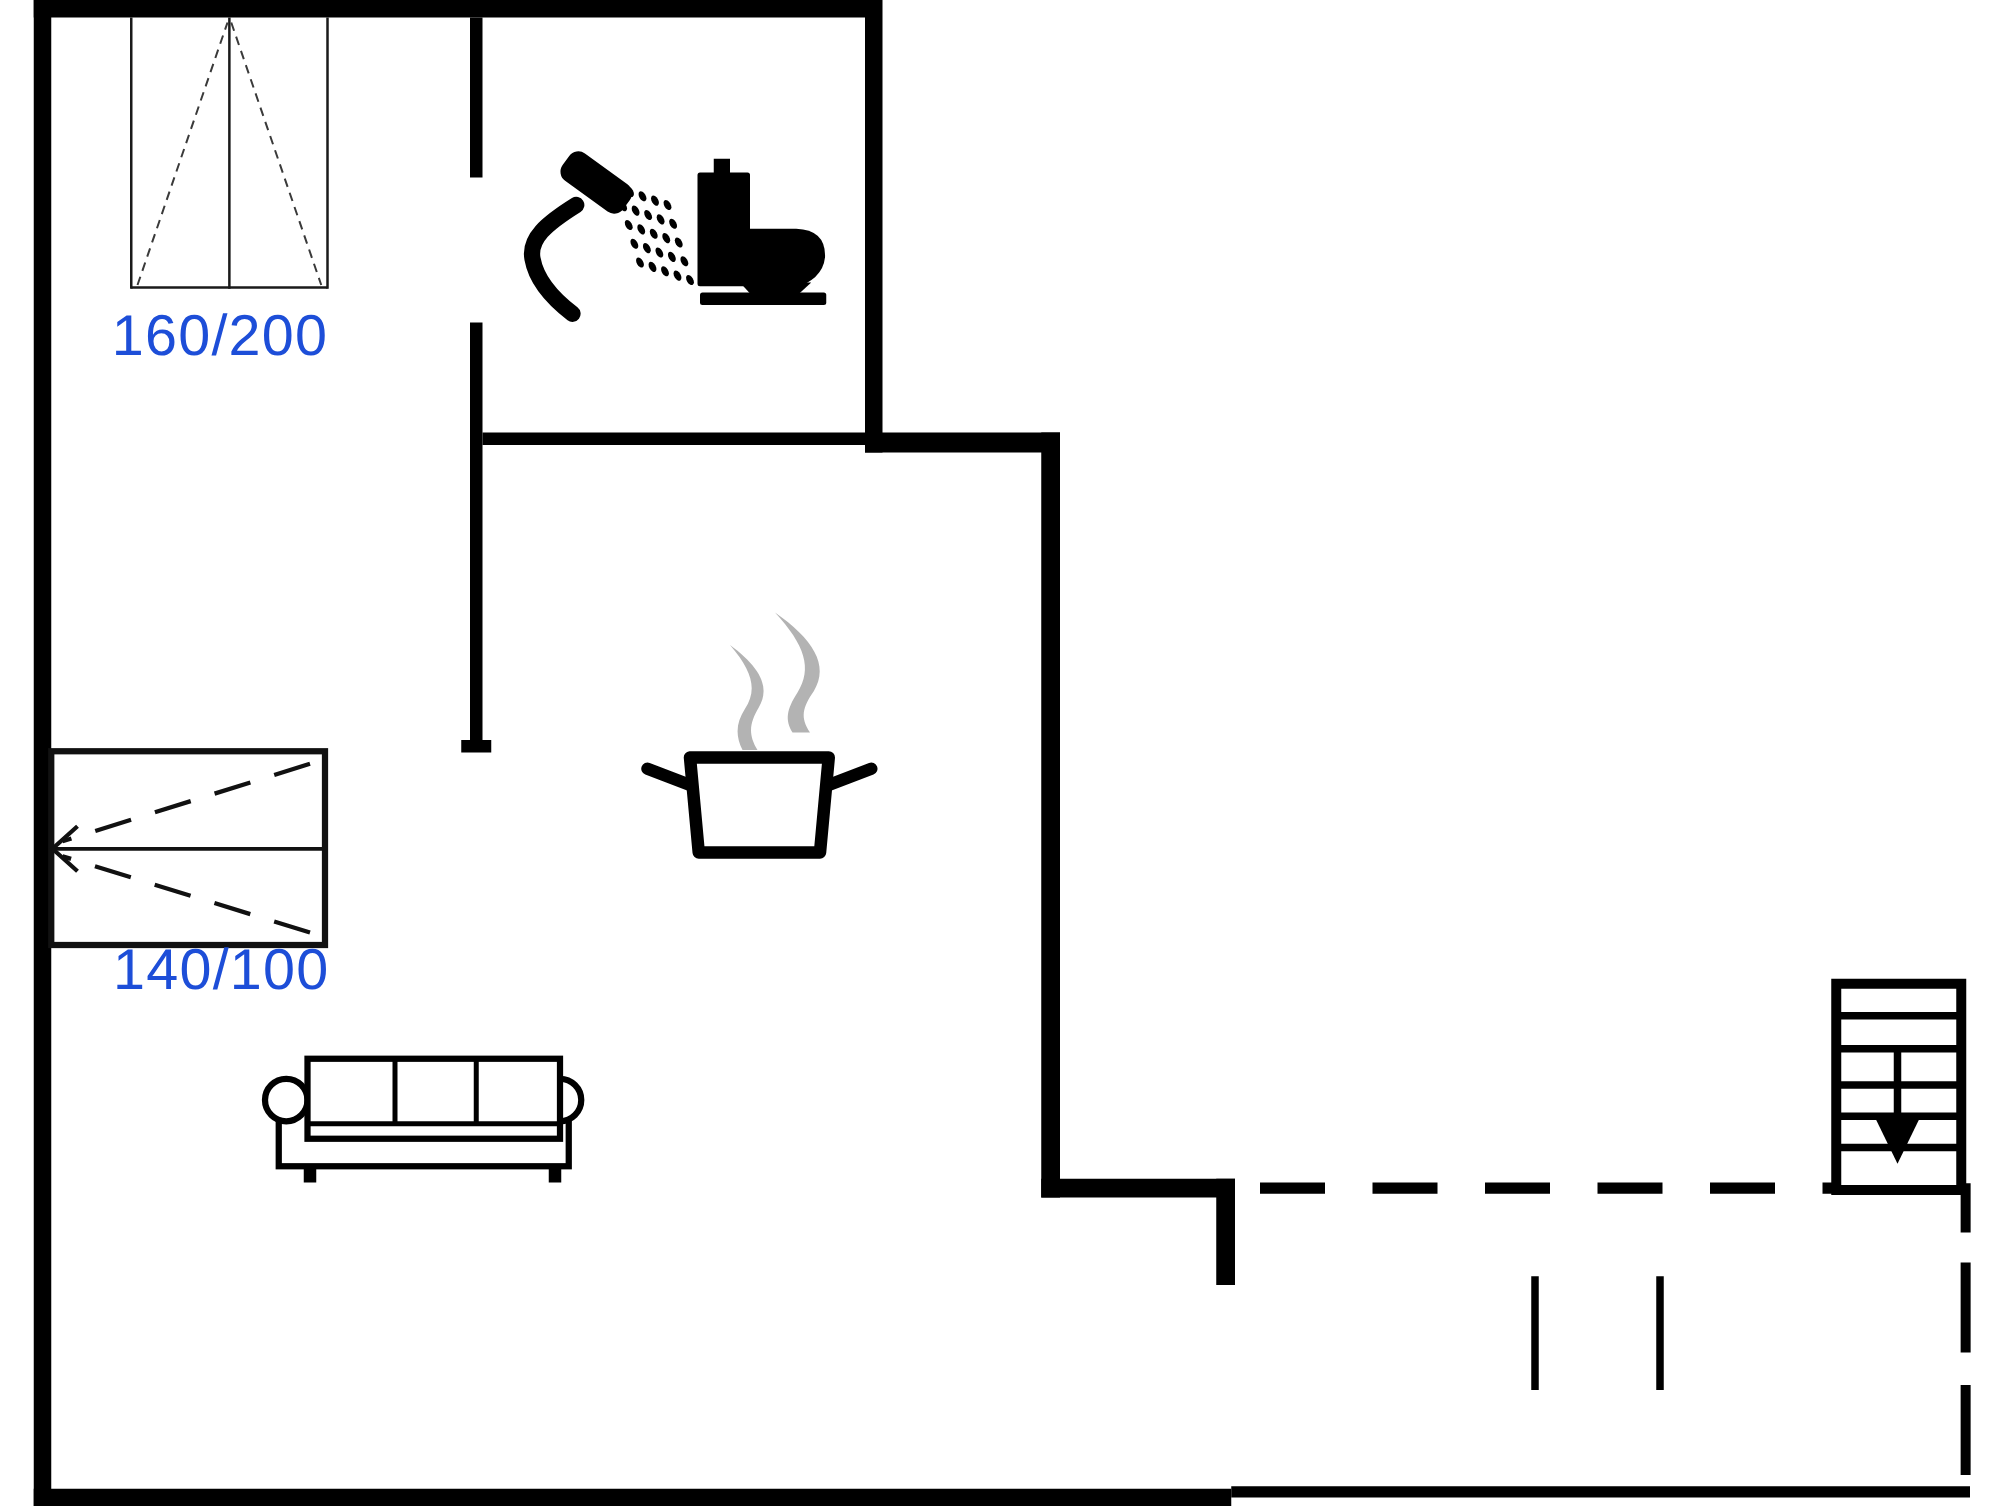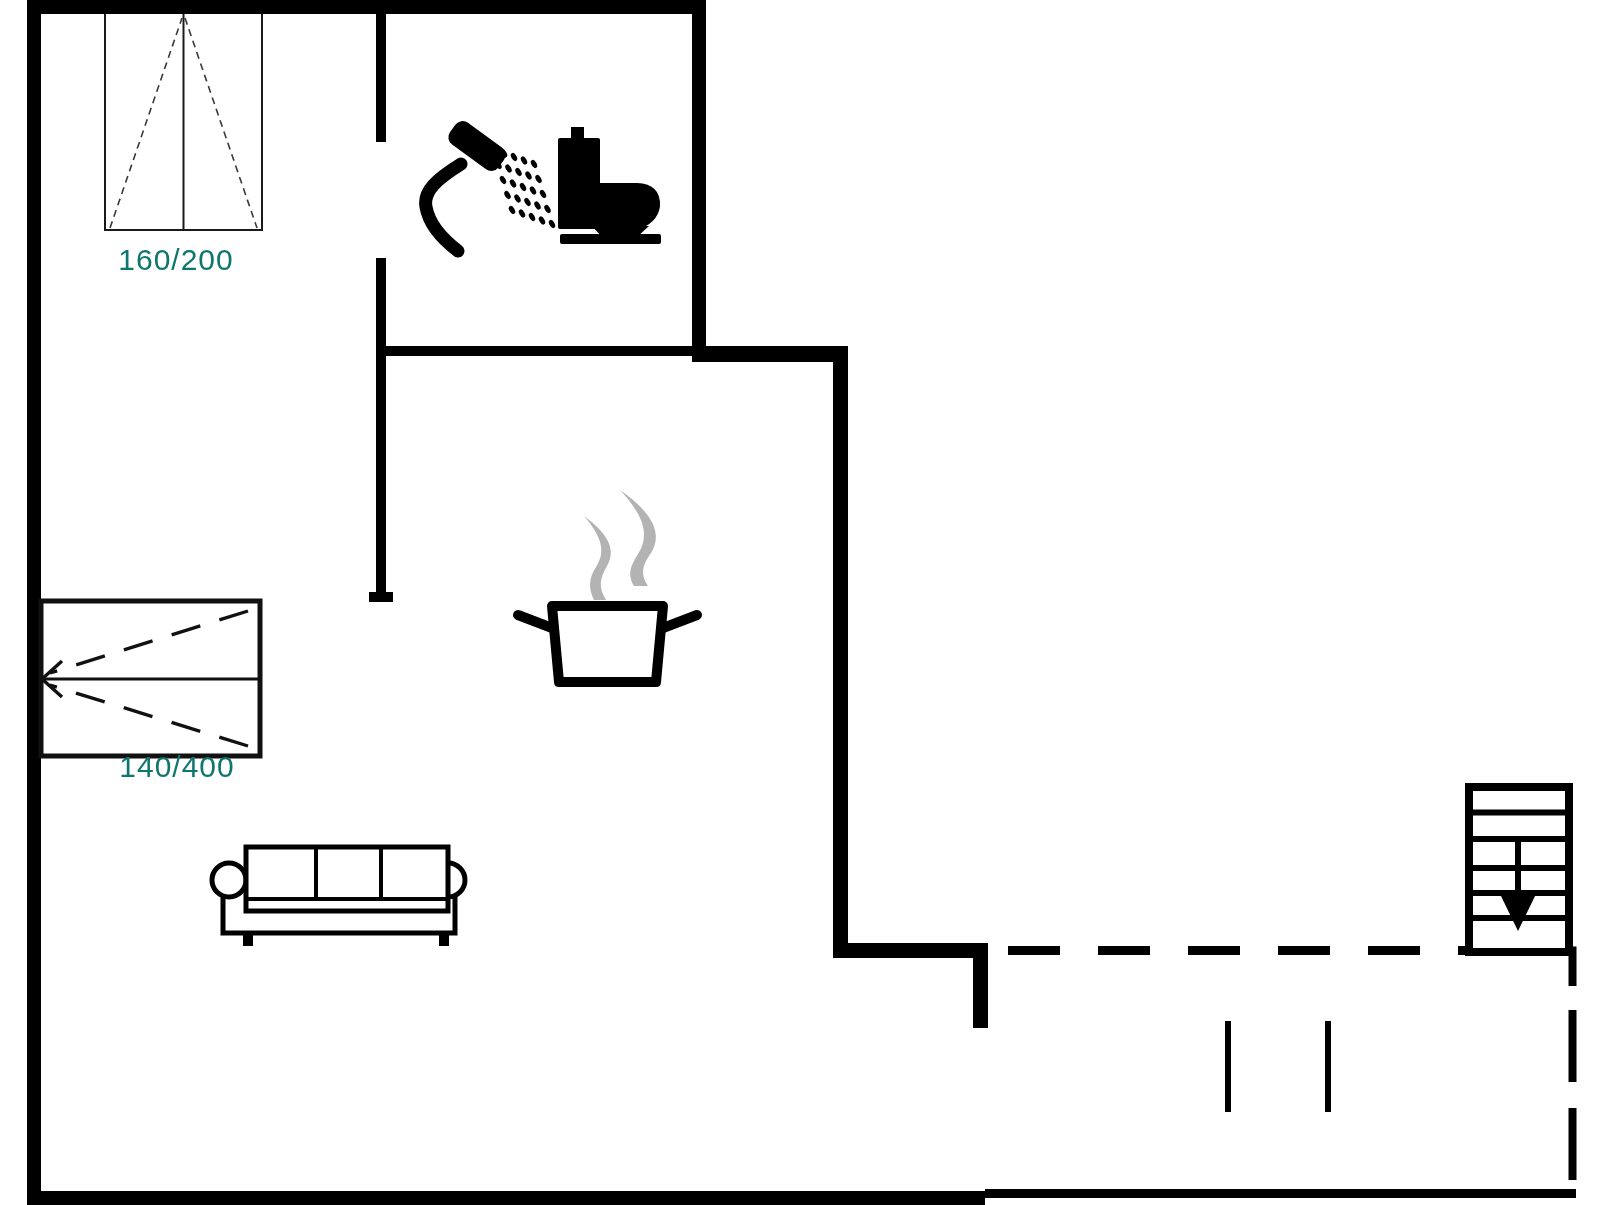--- a/index.html
+++ b/index.html
@@ -7,23 +7,23 @@
     position:relative;
     width:1606px;height:1205px;
     background:#ffffff;
     font-family:"Liberation Sans", sans-serif;
     overflow:hidden;
   }
   .plan svg{position:absolute;left:0;top:0;}
   .dim-label{
     position:absolute;
     transform:translateX(-50%);
-    font-size:30px;
+    font-size:46px;
     line-height:1.1;
-    color:#0f766e;
+    color:#1d4ed8;
     letter-spacing:1px;
     white-space:nowrap;
     user-select:none;
   }
   #window-label{left:176px;top:243px;}
   #door-label{left:177px;top:750px;}
 </style>
 </head>
 <body>
 
@@ -149,15 +149,15 @@
     <path d="M1568 950.5 L1572.5 950.5 L1572.5 986" stroke-width="8"></path>
     <line x1="1572.5" y1="1010" x2="1572.5" y2="1184" stroke-width="8" stroke-dasharray="72 26"></line>
   </g>
   <g fill="#000000">
     <rect x="1225" y="1021" width="6" height="91"></rect>
     <rect x="1325" y="1021" width="6" height="91"></rect>
   </g>
 </svg>
 
   <div class="dim-label" id="window-label">160/200</div>
-  <div class="dim-label" id="door-label">140/400</div>
+  <div class="dim-label" id="door-label">140/100</div>
 
 </div>
 
 </body></html>

